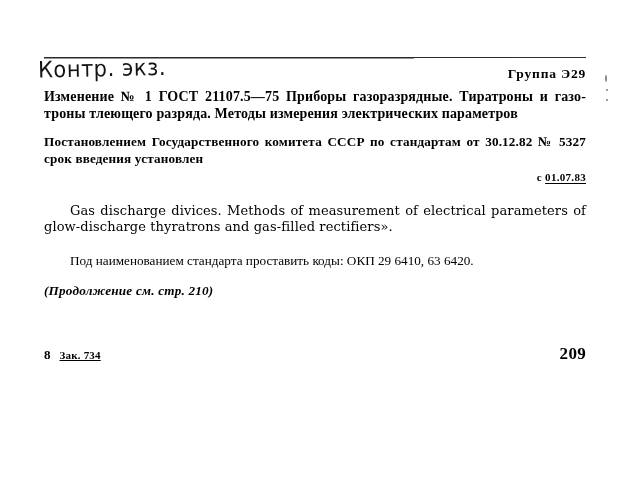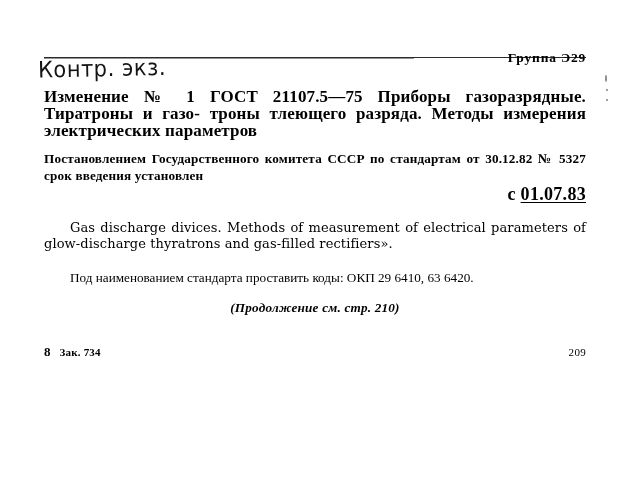--- a/index.html
+++ b/index.html
@@ -56,21 +56,21 @@
     width: 370px;
     height: 1px;
     background: #2b2b2b;
     opacity: 0.55;
   }
 
   
   .group-label {
     position: absolute;
     right: 36px;
-    top: 50px;
+    top: 66px;
     font-family: "Liberation Serif", serif;
     font-weight: bold;
     font-size: 13.5px;
     letter-spacing: 0.8px;
     white-space: nowrap;
   }
 
   
   .content {
     position: absolute;
@@ -87,38 +87,38 @@
     text-justify: inter-word;
     hyphens: manual;
   }
 
   .bold {
     font-weight: bold;
   }
 
   .title-block {
     font-weight: bold;
-    font-size: 17px;
+    font-size: 14px;
     line-height: 17px;
     letter-spacing: 0.15px;
   }
 
   .decree-block {
     font-weight: bold;
     font-size: 13.2px;
     line-height: 17px;
     margin-top: 11px;
     letter-spacing: 0.15px;
   }
 
   .effective-line {
     margin-top: 2px;
     text-align: right;
     font-weight: bold;
-    font-size: 18px;
+    font-size: 11px;
     letter-spacing: 0.3px;
   }
   .effective-line .underlined {
     text-decoration: underline;
     text-underline-offset: 2px;
   }
 
   .para {
     margin-top: 13px;
     text-indent: 26px;
@@ -129,21 +129,21 @@
   }
 
   .latin {
     font-family: "DejaVu Serif", "Liberation Serif", serif;
     font-size: 13px;
     letter-spacing: 0.1px;
   }
 
   .continuation {
     margin-top: 14px;
-    text-align: center;
+    text-align: left;
     font-style: italic;
     font-weight: bold;
     font-size: 13.2px;
     text-indent: 0;
     letter-spacing: 0.2px;
   }
 
   
   .footer {
     position: absolute;
@@ -160,24 +160,25 @@
     gap: 9px;
   }
   .signature-num {
     font-weight: bold;
     font-size: 13px;
   }
   .order-num {
     font-weight: bold;
     font-size: 11px;
     letter-spacing: 0.2px;
+    text-decoration: underline;
   }
   .page-num {
-    font-weight: normal;
-    font-size: 11px;
+    font-weight: bold;
+    font-size: 17px;
     letter-spacing: 0.3px;
   }
 
   
   .speckle {
     position: absolute;
     background: #8d8d8d;
     border-radius: 40%;
   }
 </style>

